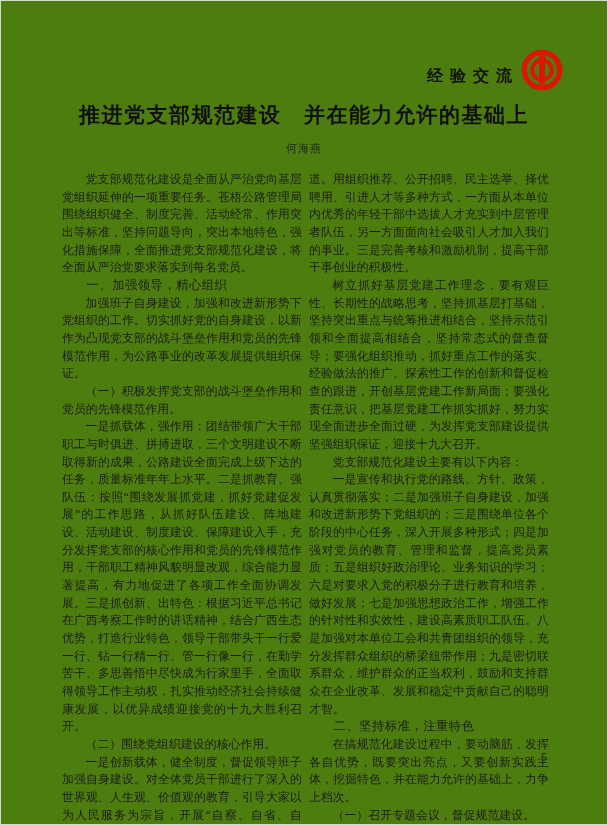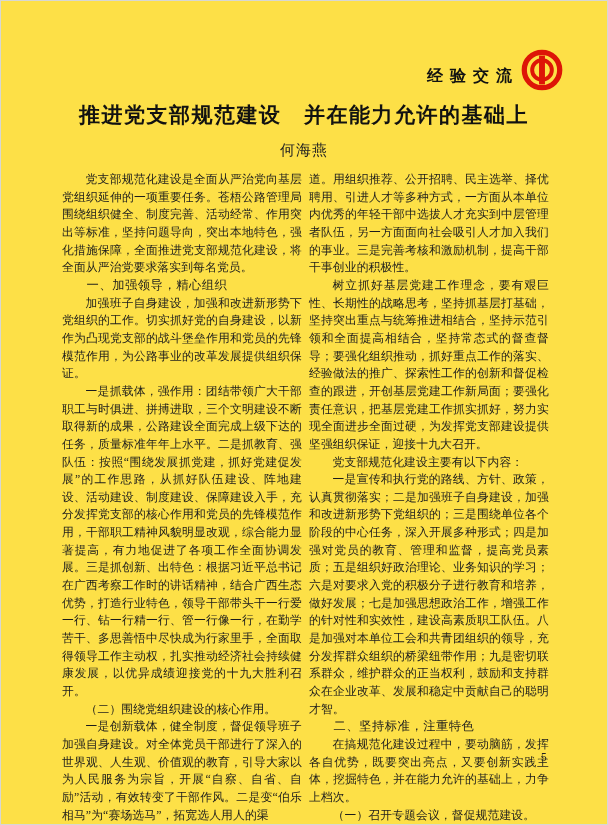--- a/index.html
+++ b/index.html
@@ -1,20 +1,20 @@
 <!DOCTYPE html>
 <html><head>
 <meta charset="utf-8">
 <style>
   html,body{margin:0;padding:0;background:#ffffff;}
   .page{
     position:relative;
     width:606px;height:823px;
     border:1px solid #d7d7d3;
-    background:#fde047;
+    background:#4d7c0f;
     font-family:"Liberation Serif","DejaVu Serif",serif;
     color:#1c1c1c;
     overflow:hidden;
   }
   
   .header{
     position:absolute;top:48px;right:44px;
     display:flex;align-items:center;
   }
   .section-label{
@@ -31,21 +31,21 @@
     position:absolute;top:100px;left:0;right:0;
     text-align:center;
     font-size:21px;font-weight:700;
     letter-spacing:1.5px;
     color:#111;
     white-space:nowrap;
   }
   .author{
     position:absolute;top:140px;left:0;right:0;
     text-align:center;
-    font-size:15px;
+    font-size:11px;
     letter-spacing:1px;
     color:#222;
   }
   
   .body-wrap{
     position:absolute;top:170px;left:61px;
     width:487px;
     display:flex;
     gap:7px;
   }
@@ -94,20 +94,21 @@
 
   <div class="body-wrap">
     <div class="col">
 
         <p class="body-para">党支部规范化建设是全面从严治党向基层党组织延伸的一项重要任务。苍梧公路管理局围绕组织健全、制度完善、活动经常、作用突出等标准，坚持问题导向，突出本地特色，强化措施保障，全面推进党支部规范化建设，将全面从严治党要求落实到每名党员。</p>
 
         <p class="section-heading">一、加强领导，精心组织</p>
 
         <p class="body-para">加强班子自身建设，加强和改进新形势下党组织的工作。切实抓好党的自身建设，以新作为凸现党支部的战斗堡垒作用和党员的先锋模范作用，为公路事业的改革发展提供组织保证。</p>
 
+        <p class="body-para">（一）积极发挥党支部的战斗堡垒作用和党员的先锋模范作用。</p>
 
         <p class="body-para">一是抓载体，强作用：团结带领广大干部职工与时俱进、拼搏进取，三个文明建设不断取得新的成果，公路建设全面完成上级下达的任务，质量标准年年上水平。二是抓教育、强队伍：按照“围绕发展抓党建，抓好党建促发展”的工作思路，从抓好队伍建设、阵地建设、活动建设、制度建设、保障建设入手，充分发挥党支部的核心作用和党员的先锋模范作用，干部职工精神风貌明显改观，综合能力显著提高，有力地促进了各项工作全面协调发展。三是抓创新、出特色：根据习近平总书记在广西考察工作时的讲话精神，结合广西生态优势，打造行业特色，领导干部带头干一行爱一行、钻一行精一行、管一行像一行，在勤学苦干、多思善悟中尽快成为行家里手，全面取得领导工作主动权，扎实推动经济社会持续健康发展，以优异成绩迎接党的十九大胜利召开。</p>
 
         <p class="body-para">（二）围绕党组织建设的核心作用。</p>
 
         <p class="body-para">一是创新载体，健全制度，督促领导班子加强自身建设。对全体党员干部进行了深入的世界观、人生观、价值观的教育，引导大家以为人民服务为宗旨，开展“自察、自省、自励”活动，有效转变了干部作风。二是变“伯乐相马”为“赛场选马”，拓宽选人用人的渠</p>
       </div>
     <div class="col">
 
         <p class="body-para noindent">道。用组织推荐、公开招聘、民主选举、择优聘用、引进人才等多种方式，一方面从本单位内优秀的年轻干部中选拔人才充实到中层管理者队伍，另一方面面向社会吸引人才加入我们的事业。三是完善考核和激励机制，提高干部干事创业的积极性。</p>

